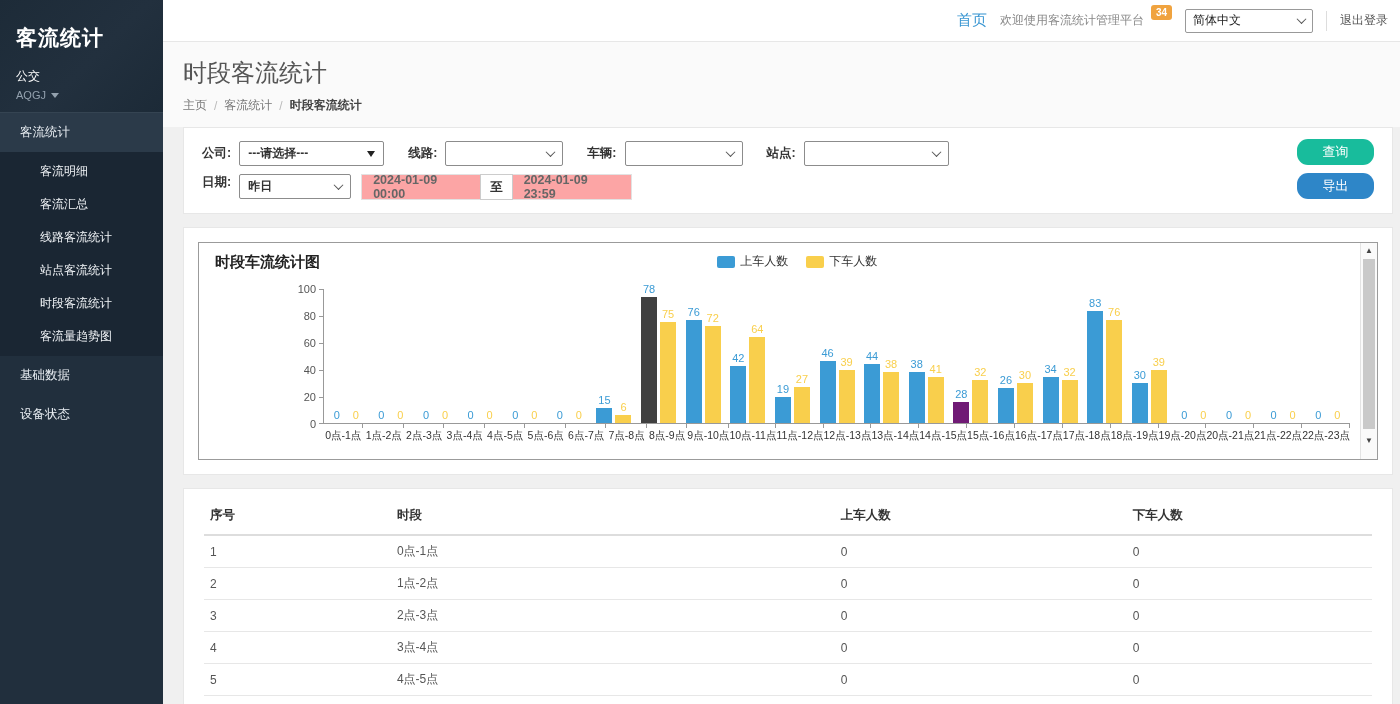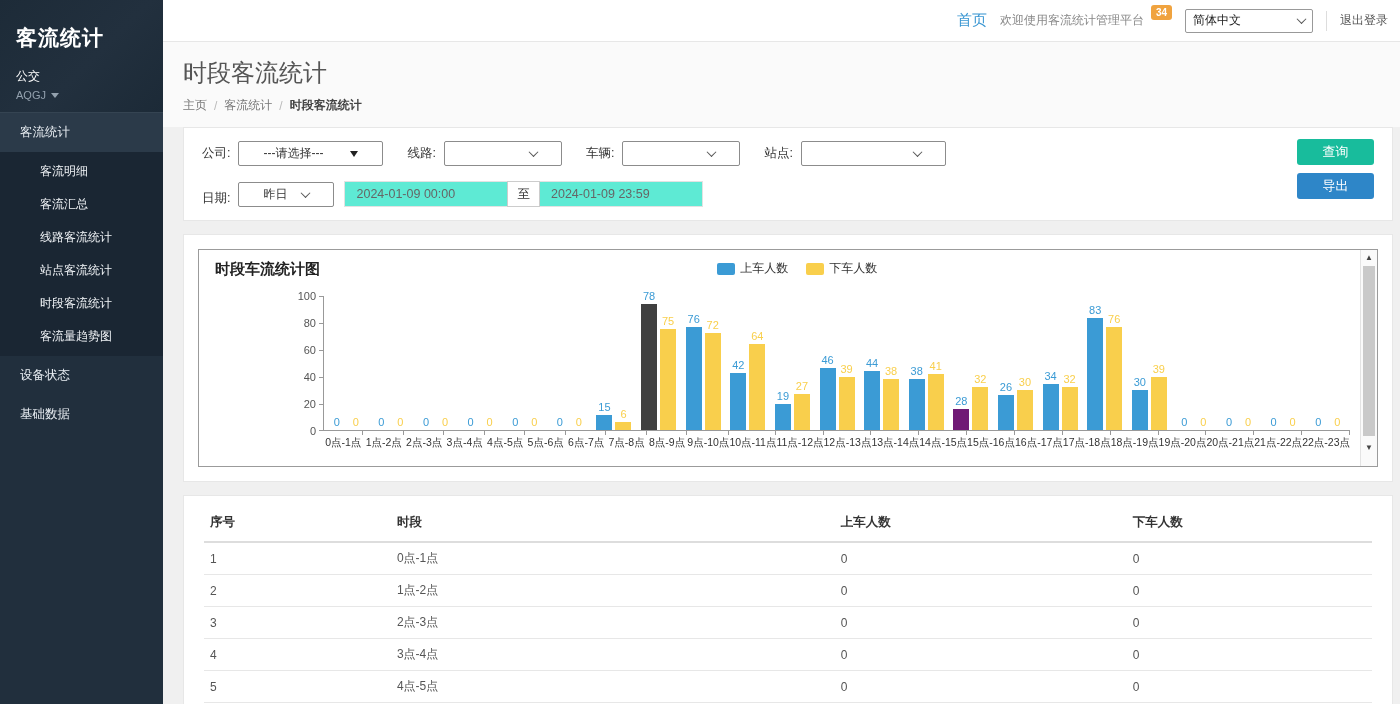--- a/index.html
+++ b/index.html
@@ -38,34 +38,34 @@
   .page-title { font-size:24px; font-weight:normal; color:#555; }
   .breadcrumb { margin-top:8px; font-size:12px; color:#777; display:flex; align-items:center; gap:7px; }
   .crumb-link { color:#777; cursor:pointer; }
   .crumb-sep { color:#bbb; }
   .crumb-current { color:#444; font-weight:bold; }
 
   .card { background:#fff; border:1px solid #e7e7e7; margin:0 7px 0 20px; }
 
   
   .filter-card { padding:13px 18px; position:relative; }
-  .frow { display:flex; align-items:flex-end; font-size:12.5px; color:#333; }
+  .frow { display:flex; align-items:flex-start; font-size:12.5px; color:#333;font-weight:bold; }
   .frow + .frow { margin-top:8px; }
   .flabel { margin-right:8px; }
   .fgroup { display:flex; align-items:center; margin-right:24px; }
   .sel { height:25px; border:1px solid #8c8c8c; border-radius:2px; background:#fff; cursor:pointer;
-    display:flex; align-items:center; justify-content:space-between; padding:0 24px; font-size:12px; color:#333; }
-  .sel.w-lg { width:145px; } .sel.w-md { width:118px; } .sel.w-sm { width:96px;margin-top:8px; }
+    display:flex; align-items:center; justify-content:space-between; padding:0 8px; font-size:12px; color:#333; }
+  .sel.w-lg { width:145px; } .sel.w-md { width:118px; } .sel.w-sm { width:112px; }
   .tri-dn { width:0; height:0; border-left:4.5px solid transparent; border-right:4.5px solid transparent; border-top:6px solid #222; }
-  .gray-input { height:26px; width:164px; background:#5eead4; border:1px solid #e2e2e2;
+  .gray-input { height:26px; width:120px; background:#fca5a5; border:1px solid #e2e2e2;
     display:flex; align-items:center; padding:0 11px; font-size:12.5px; color:#666; margin-left:10px; }
   .to-box { height:26px; border:1px solid #ccc; background:#fff; display:flex; align-items:center;
     padding:0 9px; font-size:12.5px; color:#333; margin-left:-1px; z-index:2; }
   .gray-input.end { margin-left:-1px; }
-  .btn { position:absolute; right:18px; width:77px; height:26px; border:none; border-radius:3px;
+  .btn { position:absolute; right:18px; width:77px; height:26px; border:none; border-radius:11px;
     color:#fff; font-size:13px; cursor:pointer; font-family:inherit; }
   .btn-query { top:11px; background:#18bc9c; }
   .btn-export { top:45px; background:#2e86c8; }
 
   
   .chart-card { margin-top:13px; padding:14px; }
   .chart-box { border:1px solid #9b9b9b; height:218px; position:relative; background:#fff; }
   .chart-title { position:absolute; top:10px; left:16px; font-size:15px; font-weight:bold; color:#222; }
   .legend { position:absolute; top:10px; left:44%; display:flex; gap:18px; font-size:12px; color:#333; }
   .legend-item { display:flex; align-items:center; gap:5px; cursor:pointer; }
@@ -107,22 +107,22 @@
   </div>
   <div class="nav-section active">客流统计</div>
   <div class="submenu">
       <div class="subitem">客流明细</div>
       <div class="subitem">客流汇总</div>
       <div class="subitem">线路客流统计</div>
       <div class="subitem">站点客流统计</div>
       <div class="subitem">时段客流统计</div>
       <div class="subitem">客流量趋势图</div>
     </div>
+  <div class="nav-section">基础数据</div>
   <div class="nav-section">设备状态</div>
-  <div class="nav-section">基础数据</div>
 </div>
 
 <div class="main">
 
   <div class="topbar">
     <span class="home-link">首页</span>
     <span class="welcome">欢迎使用客流统计管理平台</span>
     <span class="badge">34</span>
     <div class="lang-select">
       <span>简体中文</span>
@@ -315,21 +315,21 @@
               <span class="val" style="color: rgb(59, 155, 213);">44</span>
             </div>
             <div class="bar" style="background: rgb(249, 207, 76); height: 51.3px;">
               <span class="val" style="color: rgb(249, 207, 76);">38</span>
             </div>
           </div>
           <div class="col">
             <div class="bar" style="background: rgb(59, 155, 213); height: 51.3px;">
               <span class="val" style="color: rgb(59, 155, 213);">38</span>
             </div>
-            <div class="bar" style="background: rgb(249, 207, 76); height: 56px;">
+            <div class="bar" style="background: rgb(249, 207, 76); height: 46px;">
               <span class="val" style="color: rgb(249, 207, 76);">41</span>
             </div>
           </div>
           <div class="col">
             <div class="bar" style="background: #701a75; height: 21px;">
               <span class="val" style="color: rgb(59, 155, 213);">28</span>
             </div>
             <div class="bar" style="background: rgb(249, 207, 76); height: 43.2px;">
               <span class="val" style="color: rgb(249, 207, 76);">32</span>
             </div>

